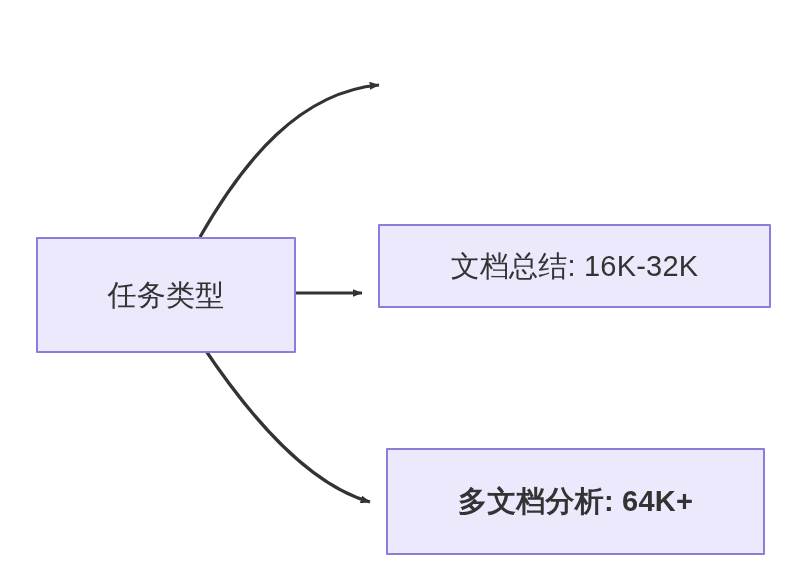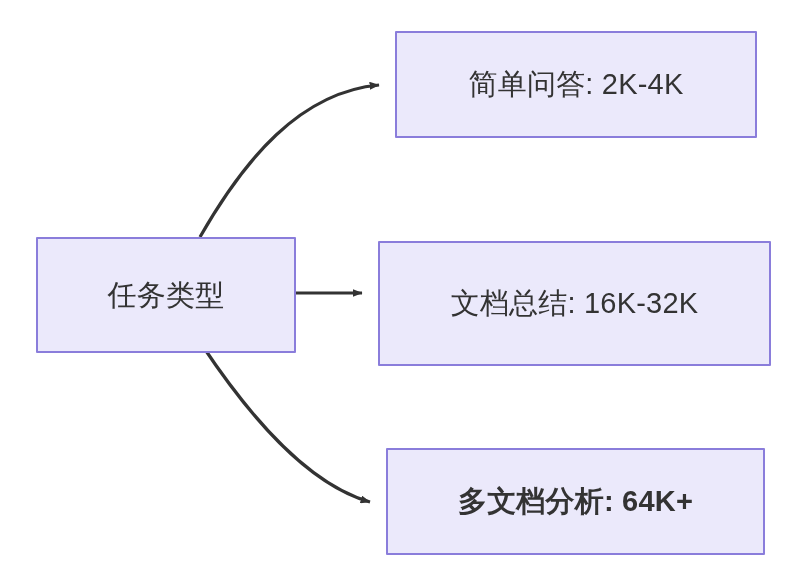--- a/index.html
+++ b/index.html
@@ -42,21 +42,21 @@
   .node-label {
     color: #333333;
     font-size: 29px;
     line-height: 1.2;
     letter-spacing: 0.2px;
     white-space: nowrap;
   }
   
   #node-root    { left: 28px;  top: 237px; width: 260px; height: 116px; margin-left: 8px; }
   #node-child-0 { left: 395px; top: 31px;  width: 362px; height: 107px; }
-  #node-child-1 { left: 378px; top: 241px; width: 393px; height: 125px; }
+  #node-child-1 { left: 378px; top: 224px; width: 393px; height: 84px; }
   #node-child-2 { left: 386px; top: 448px; width: 379px; height: 107px; font-weight: bold; }
 </style>
 </head>
 <body>
 
 <div id="diagram">
 
   <svg id="edge-layer" width="787" height="572" viewBox="0 0 787 572" xmlns="http://www.w3.org/2000/svg">
     <defs>
       <marker id="arrow-head" markerWidth="10" markerHeight="8" refX="9.4" refY="4" orient="auto" markerUnits="userSpaceOnUse">
@@ -68,23 +68,20 @@
 
     <path d="M 288,293 L 362,293" fill="none" stroke="#333333" stroke-width="3.2" stroke-linecap="butt" marker-end="url(#arrow-head)"></path>
 
     <path d="M 202,345 C 248,414 306,484 370,502" fill="none" stroke="#333333" stroke-width="3.2" stroke-linecap="butt" marker-end="url(#arrow-head)"></path>
   </svg>
 
   <div class="node" id="node-root">
     <span class="node-label">任务类型</span>
   </div>
 
-  <div class="node" id="node-child-0">
-    <span class="node-label">简单问答: 2K-4K</span>
-  </div>
 
   <div class="node" id="node-child-1">
     <span class="node-label">文档总结: 16K-32K</span>
   </div>
 
   <div class="node" id="node-child-2">
     <span class="node-label">多文档分析: 64K+</span>
   </div>
 
 </div>

